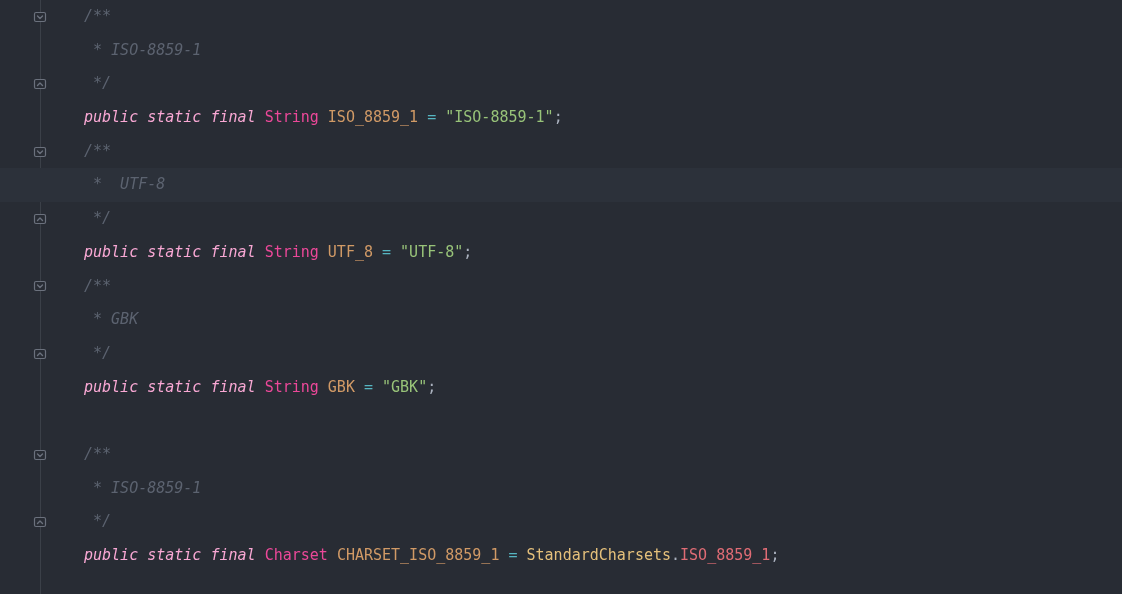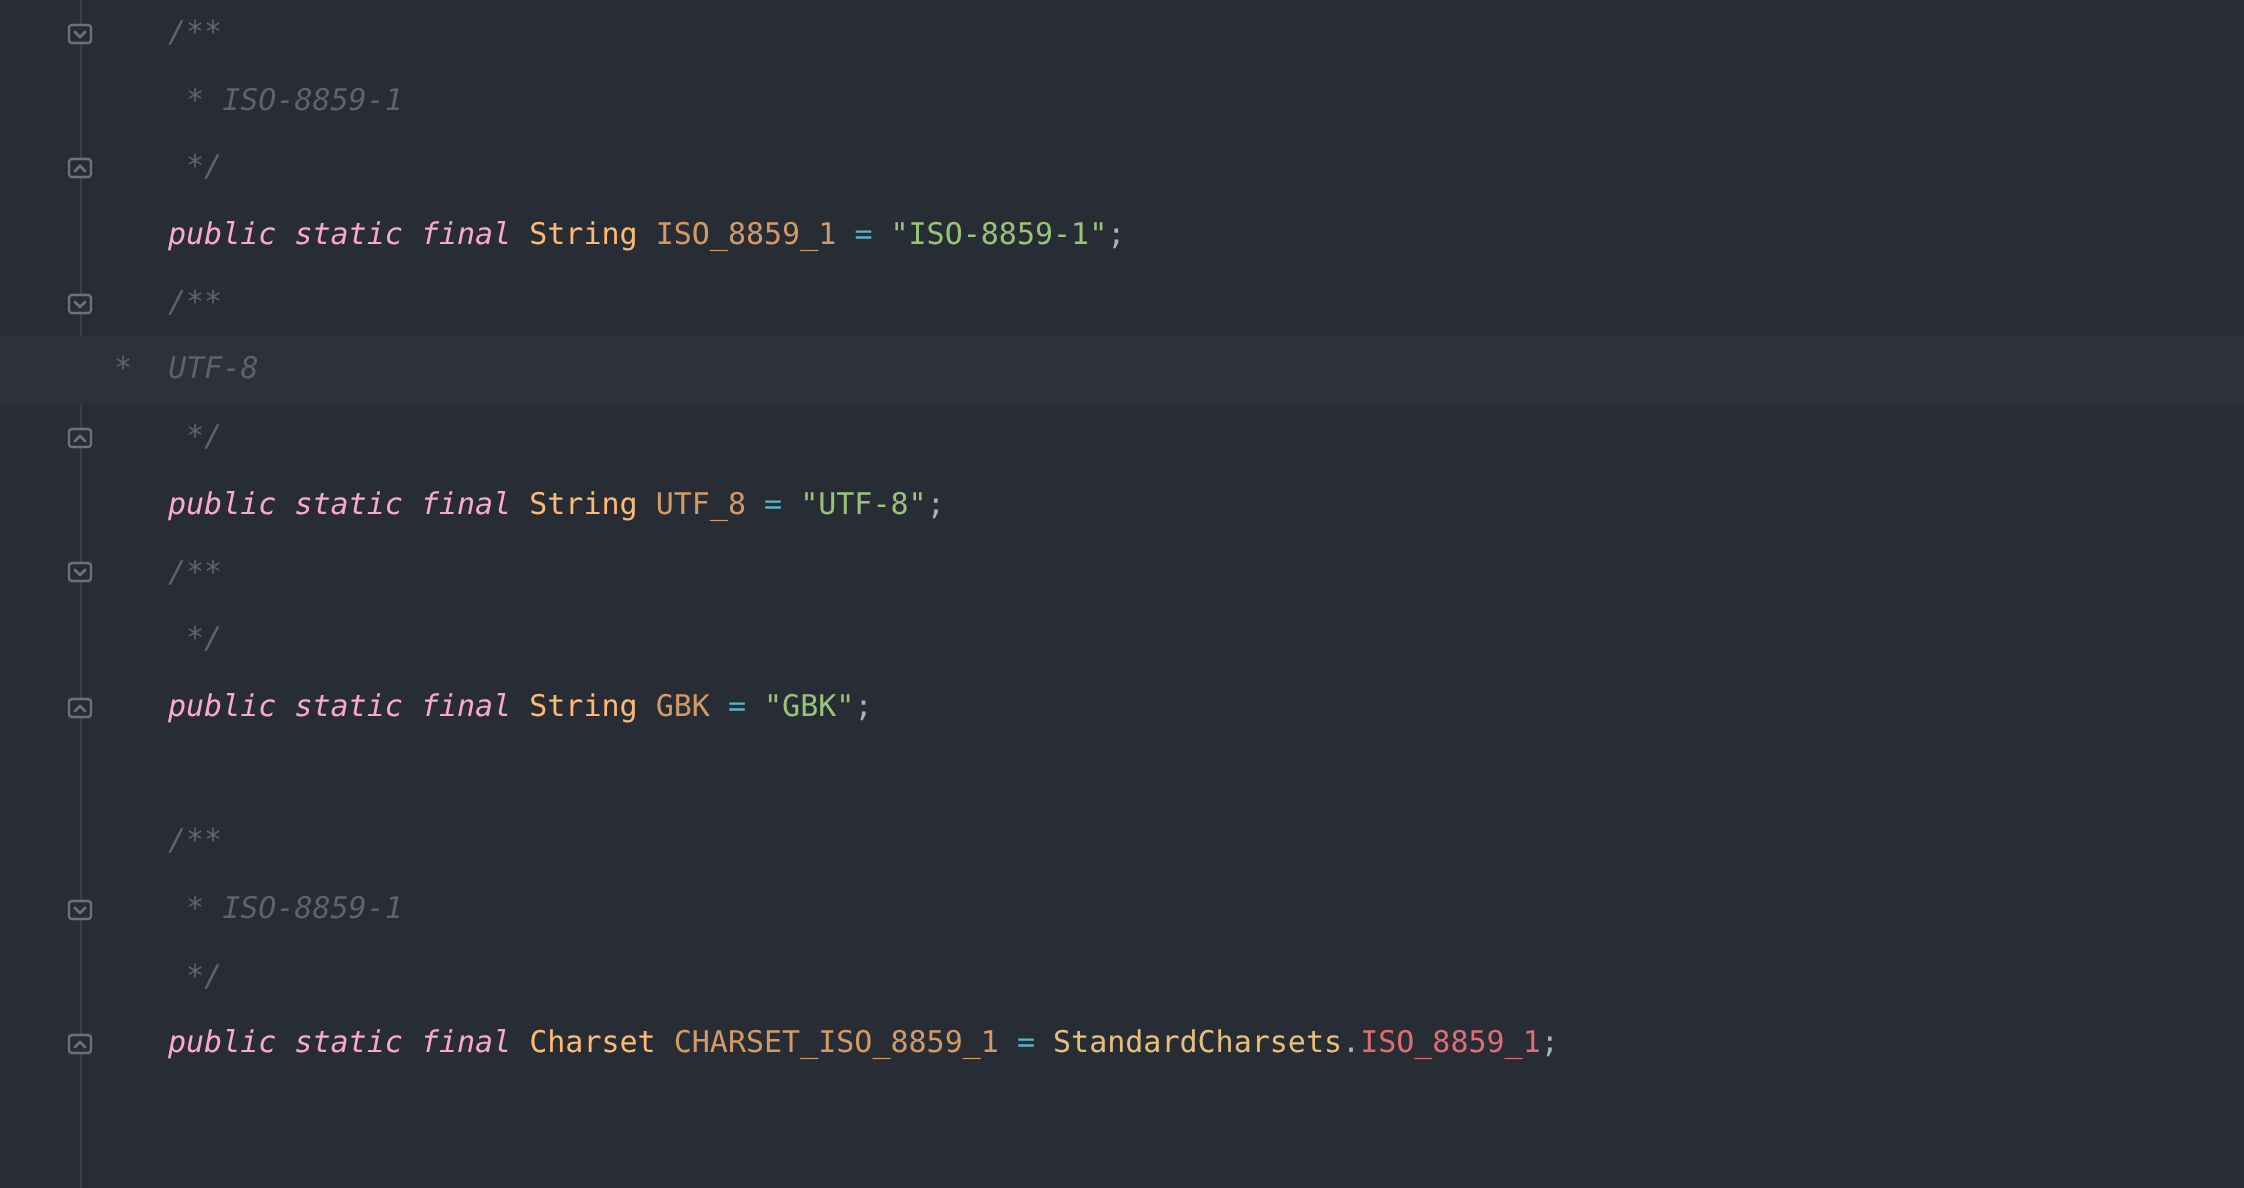--- a/index.html
+++ b/index.html
@@ -55,26 +55,26 @@
   }
   .code-line {
     height: 33.7px;
     white-space: pre;
     display: flex;
     align-items: center;
   }
   .code-line.highlight {
     background: #2c313a;
     margin-left: -84px;
-    padding-left: 48px;
+    padding-left: 84px;
     width: calc(100% + 84px);
   }
   .tok-comment { color: #5c6370; }
   .tok-keyword { color: #f9a8d4; }
-  .tok-type    { color: #fdba74; font-style: normal; }
+  .tok-type    { color: #ec4899; font-style: normal; }
   .tok-ident   { color: #e06c75; font-style: normal; }
   .tok-const   { color: #d19a66; font-style: normal; }
   .tok-op      { color: #56b6c2; font-style: normal; }
   .tok-string  { color: #98c379; font-style: normal; }
   .tok-punct   { color: #abb2bf; font-style: normal; }
   .tok-class   { color: #e5c07b; font-style: normal; }
 </style>
 </head>
 <body>
 
@@ -161,20 +161,21 @@
     <div id="code-lines">
         <div class="code-line"><span class="tok-comment">/**</span></div>
         <div class="code-line"><span class="tok-comment"> * ISO-8859-1</span></div>
         <div class="code-line"><span class="tok-comment"> */</span></div>
         <div class="code-line"><span class="tok-keyword">public</span><span> </span><span class="tok-keyword">static</span><span> </span><span class="tok-keyword">final</span><span> </span><span class="tok-type">String</span><span> </span><span class="tok-const">ISO_8859_1</span><span> </span><span class="tok-op">=</span><span> </span><span class="tok-string">"ISO-8859-1"</span><span class="tok-punct">;</span></div>
         <div class="code-line"><span class="tok-comment">/**</span></div>
         <div class="code-line highlight"><span class="tok-comment"> *  UTF-8</span></div>
         <div class="code-line"><span class="tok-comment"> */</span></div>
         <div class="code-line"><span class="tok-keyword">public</span><span> </span><span class="tok-keyword">static</span><span> </span><span class="tok-keyword">final</span><span> </span><span class="tok-type">String</span><span> </span><span class="tok-const">UTF_8</span><span> </span><span class="tok-op">=</span><span> </span><span class="tok-string">"UTF-8"</span><span class="tok-punct">;</span></div>
         <div class="code-line"><span class="tok-comment">/**</span></div>
+        <div class="code-line"><span class="tok-comment"> * GBK</span></div>
         <div class="code-line"><span class="tok-comment"> */</span></div>
         <div class="code-line"><span class="tok-keyword">public</span><span> </span><span class="tok-keyword">static</span><span> </span><span class="tok-keyword">final</span><span> </span><span class="tok-type">String</span><span> </span><span class="tok-const">GBK</span><span> </span><span class="tok-op">=</span><span> </span><span class="tok-string">"GBK"</span><span class="tok-punct">;</span></div>
         <div class="code-line"></div>
         <div class="code-line"><span class="tok-comment">/**</span></div>
         <div class="code-line"><span class="tok-comment"> * ISO-8859-1</span></div>
         <div class="code-line"><span class="tok-comment"> */</span></div>
         <div class="code-line"><span class="tok-keyword">public</span><span> </span><span class="tok-keyword">static</span><span> </span><span class="tok-keyword">final</span><span> </span><span class="tok-type">Charset</span><span> </span><span class="tok-const">CHARSET_ISO_8859_1</span><span> </span><span class="tok-op">=</span><span> </span><span class="tok-class">StandardCharsets</span><span class="tok-punct">.</span><span class="tok-ident">ISO_8859_1</span><span class="tok-punct">;</span></div>
       </div>
   </div>
 </div>

